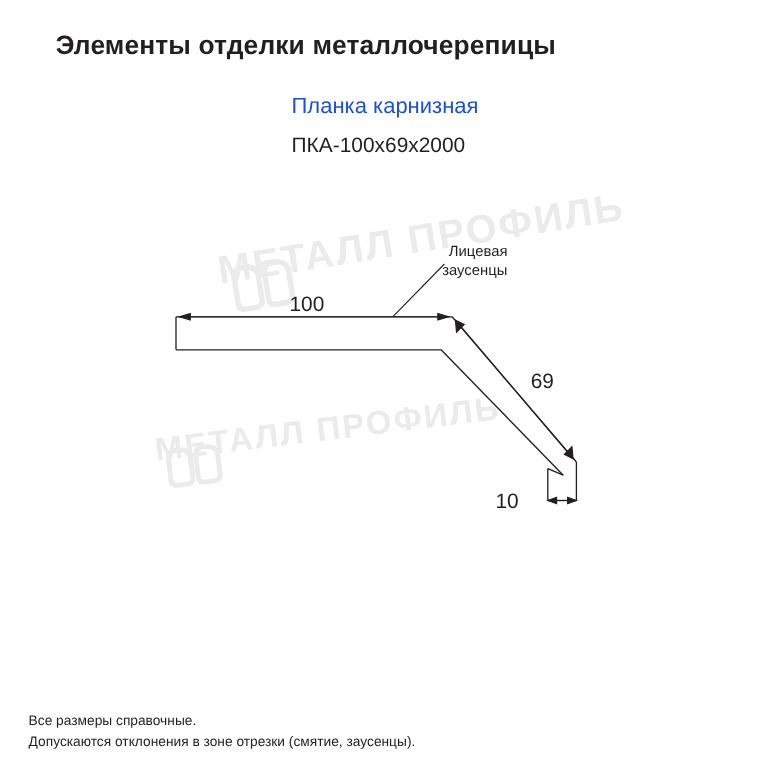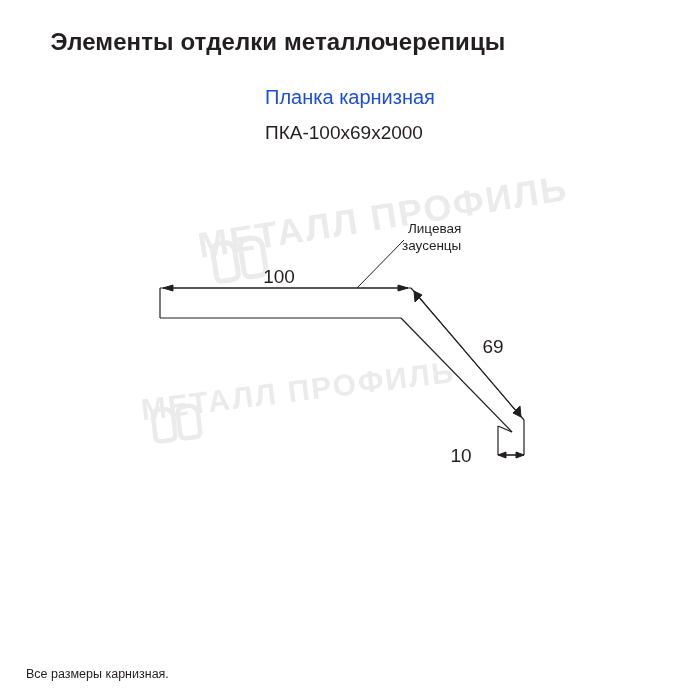--- a/index.html
+++ b/index.html
@@ -172,16 +172,17 @@
     <text x="493" y="203" text-anchor="middle" font-family="Liberation Sans, sans-serif" font-size="19" fill="#231f20">69</text>
     <text x="461" y="312" text-anchor="middle" font-family="Liberation Sans, sans-serif" font-size="19" fill="#231f20">10</text>
   </svg>
 
   <div class="label-face" style="top:220px; left:402px;">
     <div>Лицевая</div>
     <div>заусенцы</div>
   </div>
 
   <div class="footnotes">
-    <div>Все размеры карнизная.</div>
+    <div>Все размеры справочные.</div>
+    <div>Допускаются отклонения в зоне отрезки (смятие, заусенцы).</div>
   </div>
 
 </div>
 
 </body></html>

